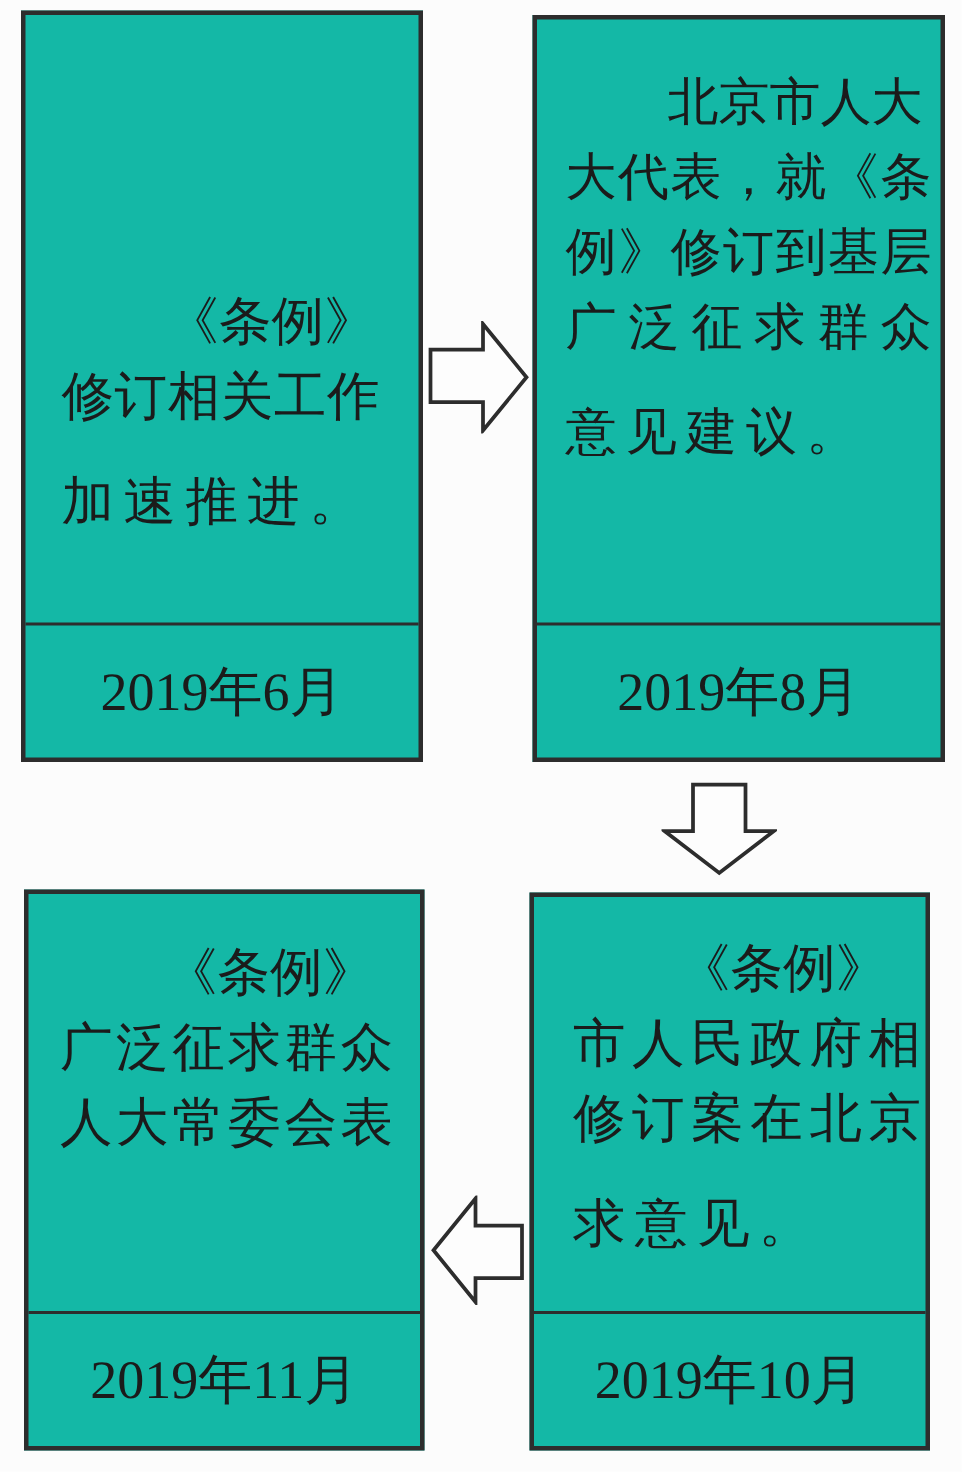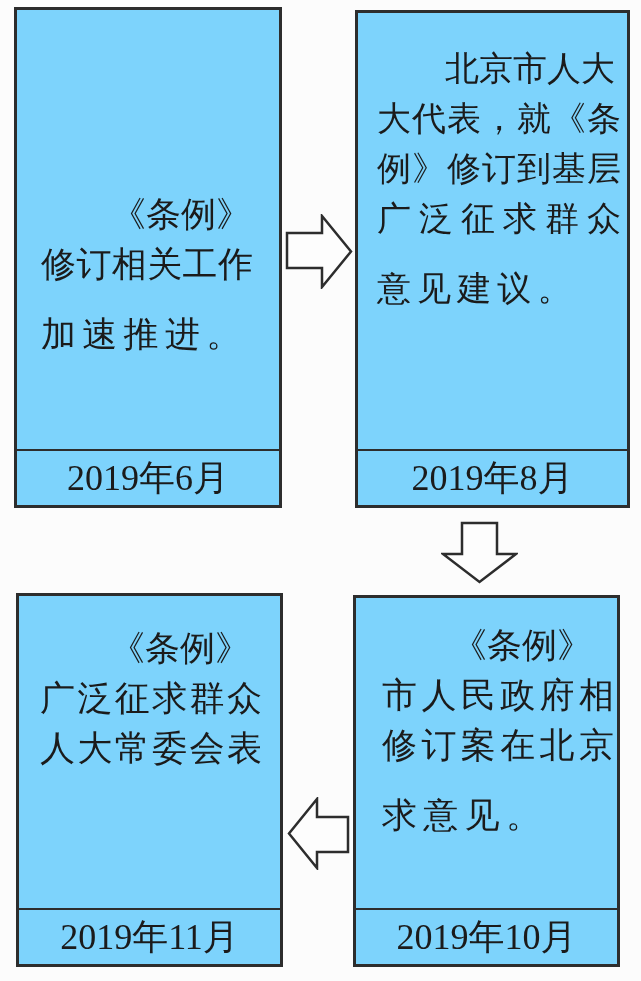--- a/index.html
+++ b/index.html
@@ -9,40 +9,40 @@
     height: 981px;
     background: #fcfcfc;
     font-family: "Liberation Serif", "DejaVu Serif", serif;
     color: #1b1b1b;
     overflow: hidden;
   }
   .box {
     position: absolute;
     box-sizing: border-box;
     border: 3px solid #2d2d2d;
-    background: #7dd3fc;
+    background: #14b8a6;
     display: flex;
     flex-direction: column;
   }
   .content {
     flex: 1;
     box-sizing: border-box;
     font-size: 35px;
     line-height: 50px;
   }
   .line {
     text-align: justify;
     text-justify: inter-character;
   }
   .line.first { text-indent: 2em; }
   .line.mid   { text-align-last: justify; }
   .line.last  { letter-spacing: 0.18em; margin-top: 20px; }
   .dateband {
     box-sizing: border-box;
-    height: 56px;
+    height: 90px;
     border-top: 2px solid #2d2d2d;
     display: flex;
     align-items: center;
     justify-content: center;
     font-size: 36px;
   }
   
   .box-june     { left: 14px;  top: 7px;   width: 268px; height: 501px; }
   .box-june     .content { padding: 180px 26px 0 24px; }
   .box-august   { left: 355px; top: 10px;  width: 275px; height: 498px; }

